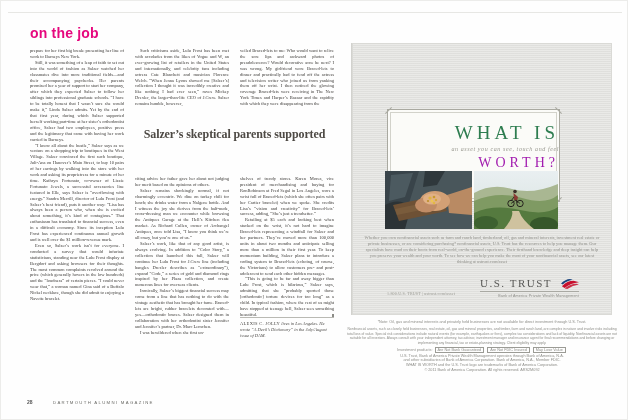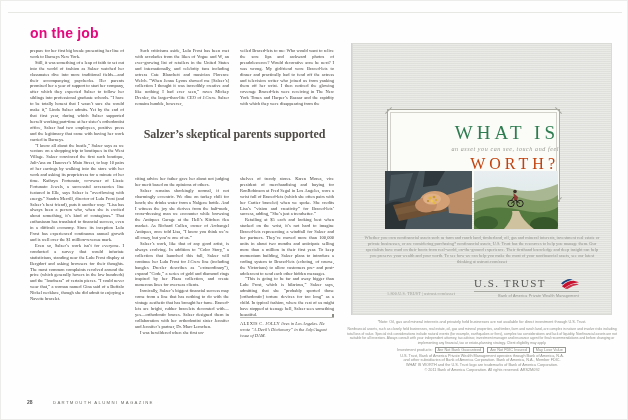--- a/index.html
+++ b/index.html
@@ -34,27 +34,27 @@
     background-image:repeating-linear-gradient(0deg,rgba(255,255,255,.25) 0 1px,rgba(0,0,0,.015) 1px 2px);
     box-shadow:inset 0 0 0 1px #dadad6, -1px 0 0 #d2d2ce;}
   .frame-box{position:absolute;left:35px;top:42px;width:171px;height:91px;background:#fbfbf8;border:1px solid #a9a9a0;outline:1px solid #d2d2ca;outline-offset:-4px;text-align:right;margin-top:24px;}
   .corner{position:absolute;width:9px;height:1px;background:#a9a9a0;}
   .c-tl{left:-4px;top:0px;transform:rotate(-45deg);}
   .c-tr{right:-4px;top:0px;transform:rotate(45deg);}
   .c-bl{left:-4px;bottom:0px;transform:rotate(45deg);}
   .c-br{right:-4px;bottom:0px;transform:rotate(-45deg);}
   .ad-h1{margin-top:12px;font-size:19px;letter-spacing:4px;color:#2e7d50;font-family:"Liberation Serif",serif;}
   .ad-sub{margin-top:2px;font-size:6px;font-style:italic;color:#98988f;letter-spacing:.6px;}
-  .ad-h2{margin-top:3px;font-size:16px;letter-spacing:4px;color:#c2410c;}
+  .ad-h2{margin-top:3px;font-size:14px;letter-spacing:4px;color:#a21caf;}
   .photos{position:absolute;left:33px;top:128px;width:173px;height:58px;display:flex;gap:2px;}
   .photos svg{display:block;}
   .ad-body{position:absolute;left:12px;top:192px;width:236px;text-align:center;font-size:4.4px;line-height:6.1px;color:#8f8f89;}
   .ad-contact{position:absolute;left:35px;top:248px;font-size:4px;color:#9a9a93;letter-spacing:.2px;}
   .logo-block{position:absolute;right:33px;top:234px;text-align:right;}
-  .logo-row{display:flex;align-items:center;justify-content:flex-end;gap:15px;}
+  .logo-row{display:flex;align-items:center;justify-content:flex-end;gap:9px;}
   .logotype{font-family:"Liberation Serif",serif;font-size:11px;letter-spacing:1.5px;color:#585856;}
   .logo-tag{border-top:1px solid #a9a9a3;margin-top:2px;padding-top:1.5px;font-family:"Liberation Sans",sans-serif;font-size:3.6px;color:#8d8d88;letter-spacing:.2px;}
 
   
   .fineprint{position:absolute;font-family:"Liberation Sans",sans-serif;color:#8e8e89;text-align:center;}
   #fp-note{left:352px;top:320px;width:260px;font-size:3.8px;}
   #fp-disc{left:344px;top:327px;width:276px;font-size:3.4px;line-height:4.6px;}
   #fp-invest{left:352px;top:347px;width:260px;font-size:3.8px;}
   .invest-box{display:inline-block;border:1px solid #9b9b95;padding:0 2px;margin:0 1px;}
   #fp-legal{left:362px;top:353.5px;width:240px;font-size:3.8px;line-height:4.8px;}

